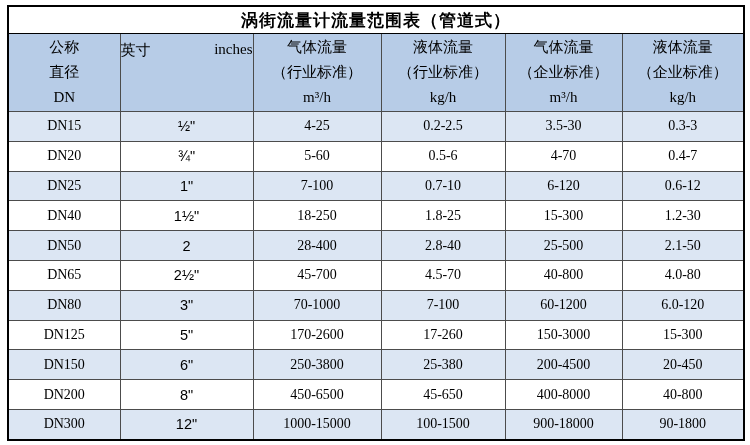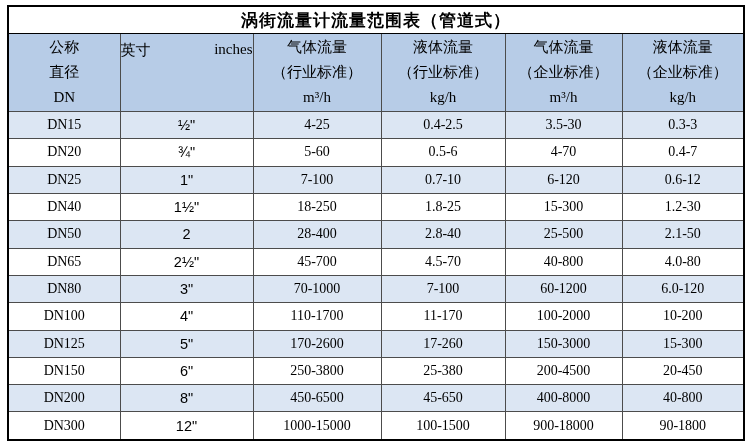--- a/index.html
+++ b/index.html
@@ -130,21 +130,21 @@
             <div>kg/h</div>
           </div>
         </th>
       </tr>
     </thead>
     <tbody>
         <tr>
           <td>DN15</td>
           <td class="inches">½"</td>
           <td>4-25</td>
-          <td>0.4-2.5</td>
+          <td>0.2-2.5</td>
           <td>3.5-30</td>
           <td>0.3-3</td>
         </tr>
         <tr>
           <td>DN20</td>
           <td class="inches">¾"</td>
           <td>5-60</td>
           <td>0.5-6</td>
           <td>4-70</td>
           <td>0.4-7</td>
@@ -183,28 +183,20 @@
         </tr>
         <tr>
           <td>DN80</td>
           <td class="inches">3"</td>
           <td>70-1000</td>
           <td>7-100</td>
           <td>60-1200</td>
           <td>6.0-120</td>
         </tr>
         <tr>
-          <td>DN100</td>
-          <td class="inches">4"</td>
-          <td>110-1700</td>
-          <td>11-170</td>
-          <td>100-2000</td>
-          <td>10-200</td>
-        </tr>
-        <tr>
           <td>DN125</td>
           <td class="inches">5"</td>
           <td>170-2600</td>
           <td>17-260</td>
           <td>150-3000</td>
           <td>15-300</td>
         </tr>
         <tr>
           <td>DN150</td>
           <td class="inches">6"</td>

